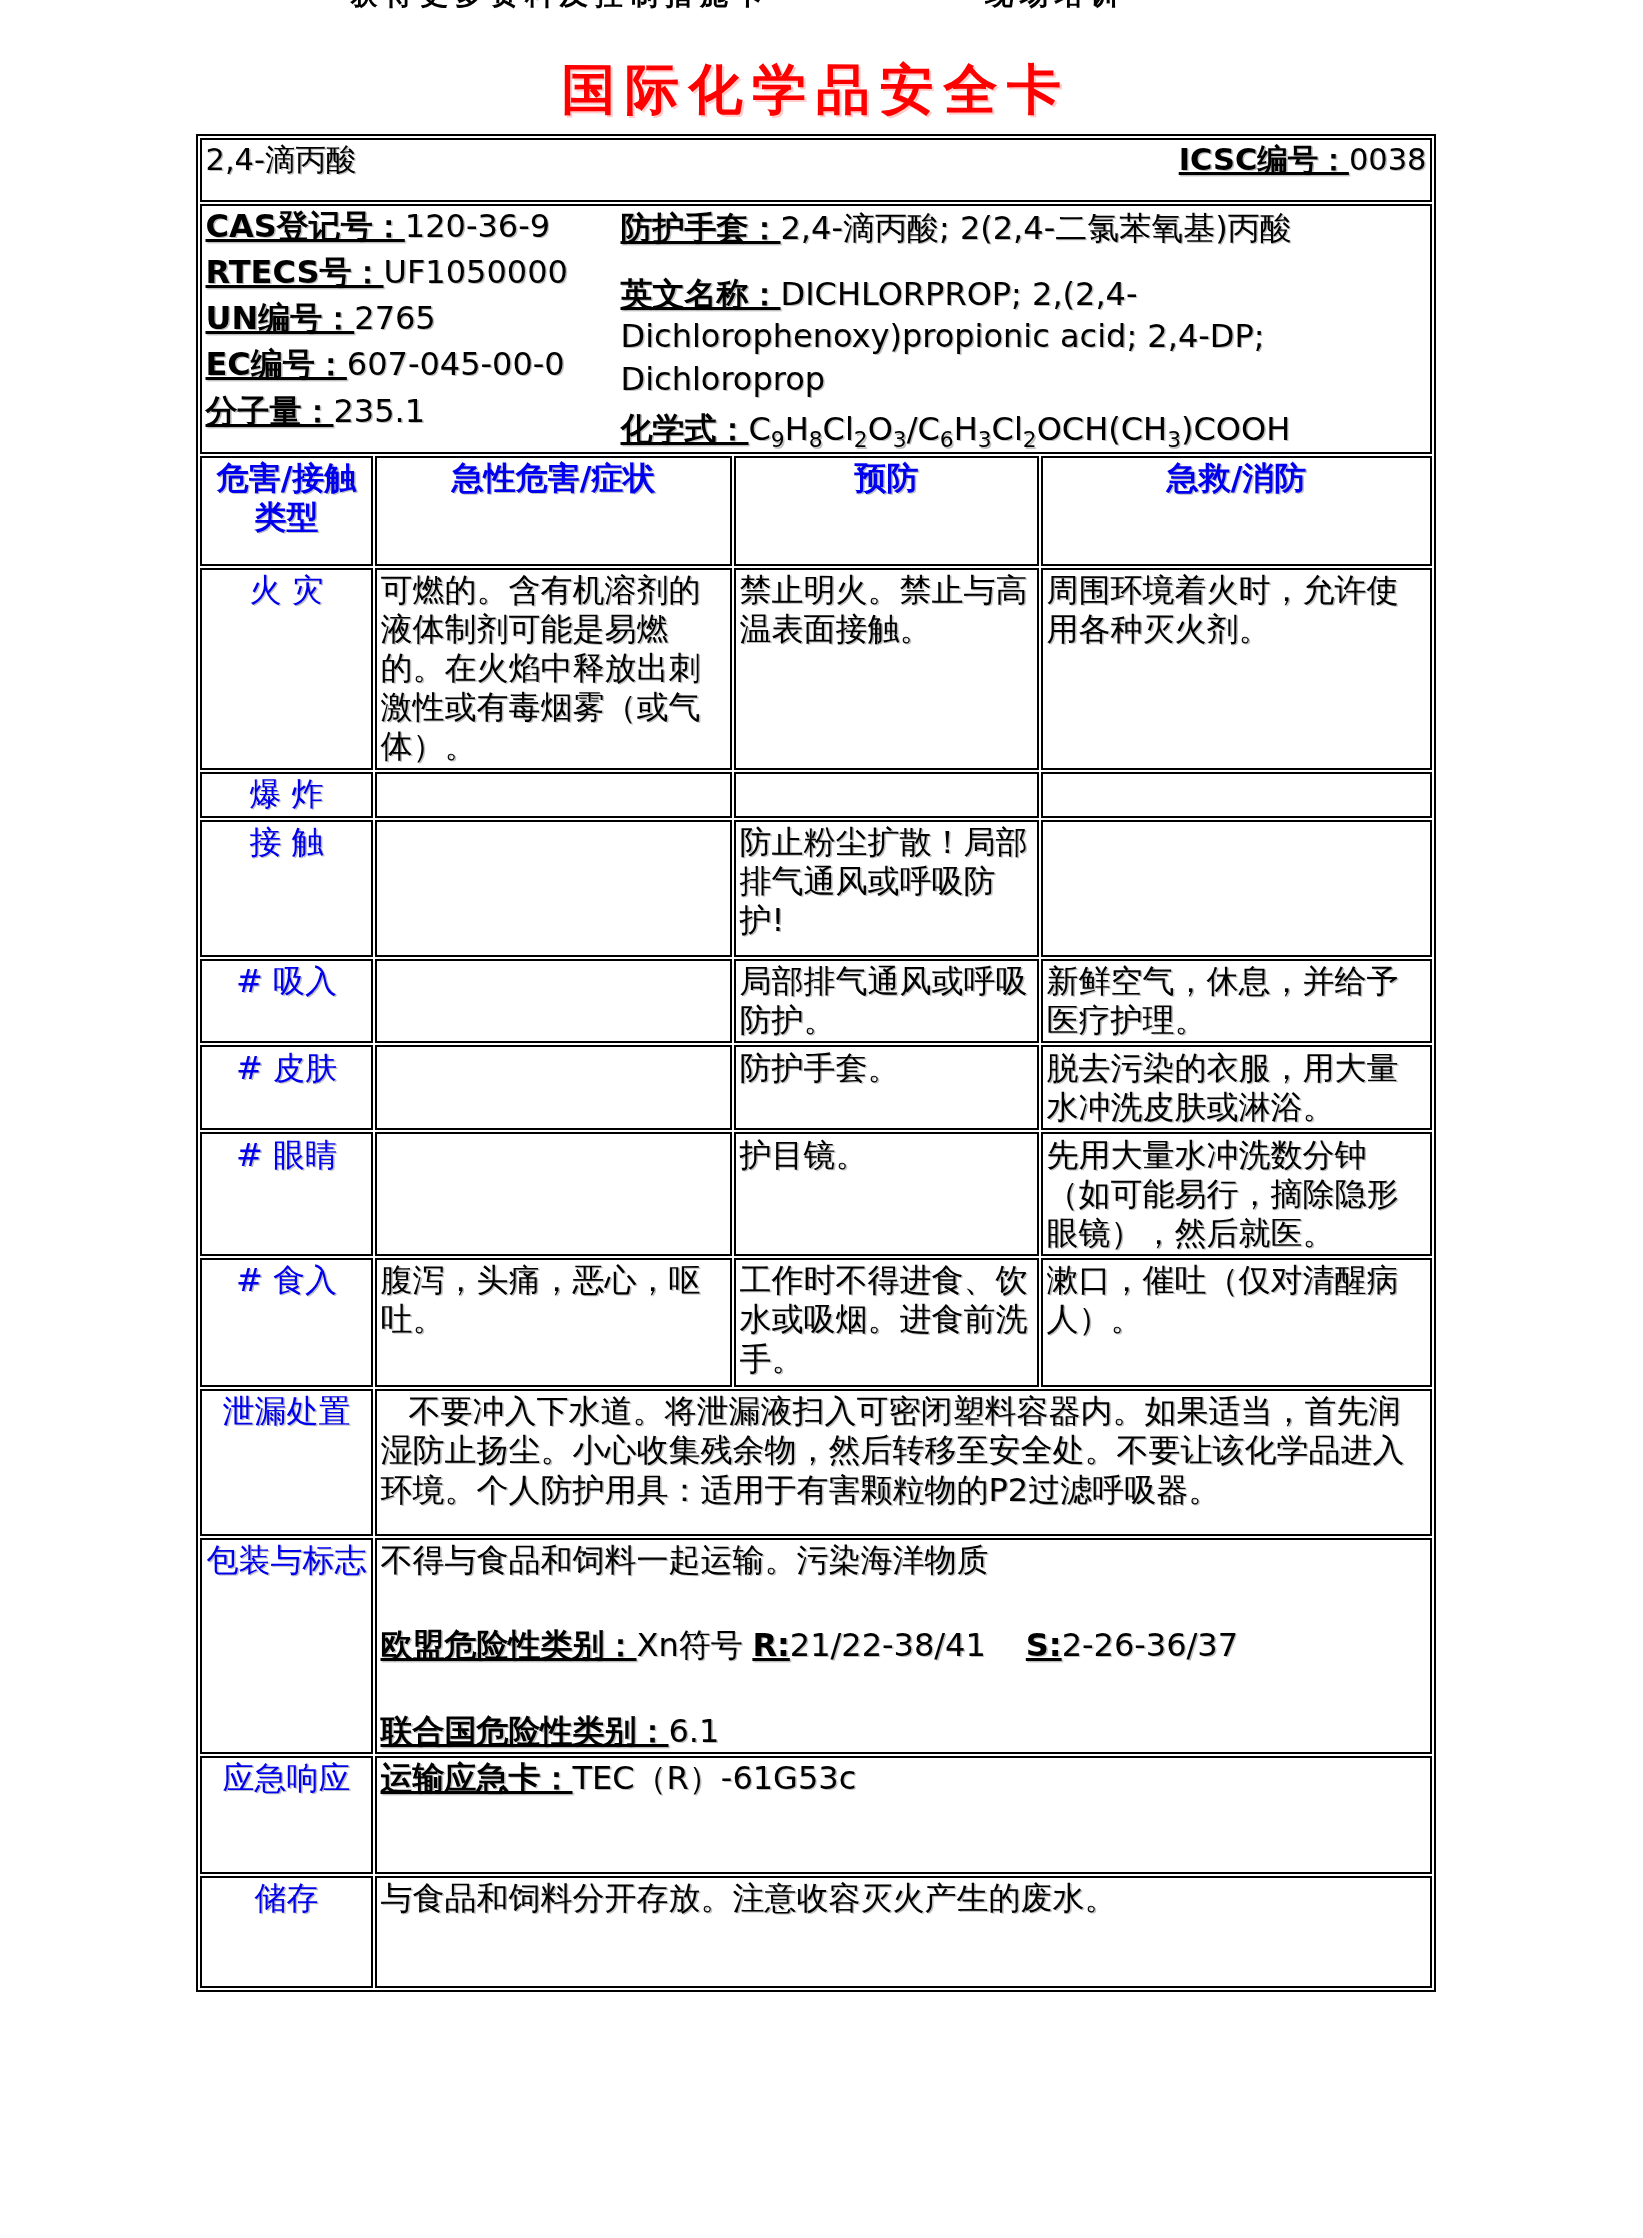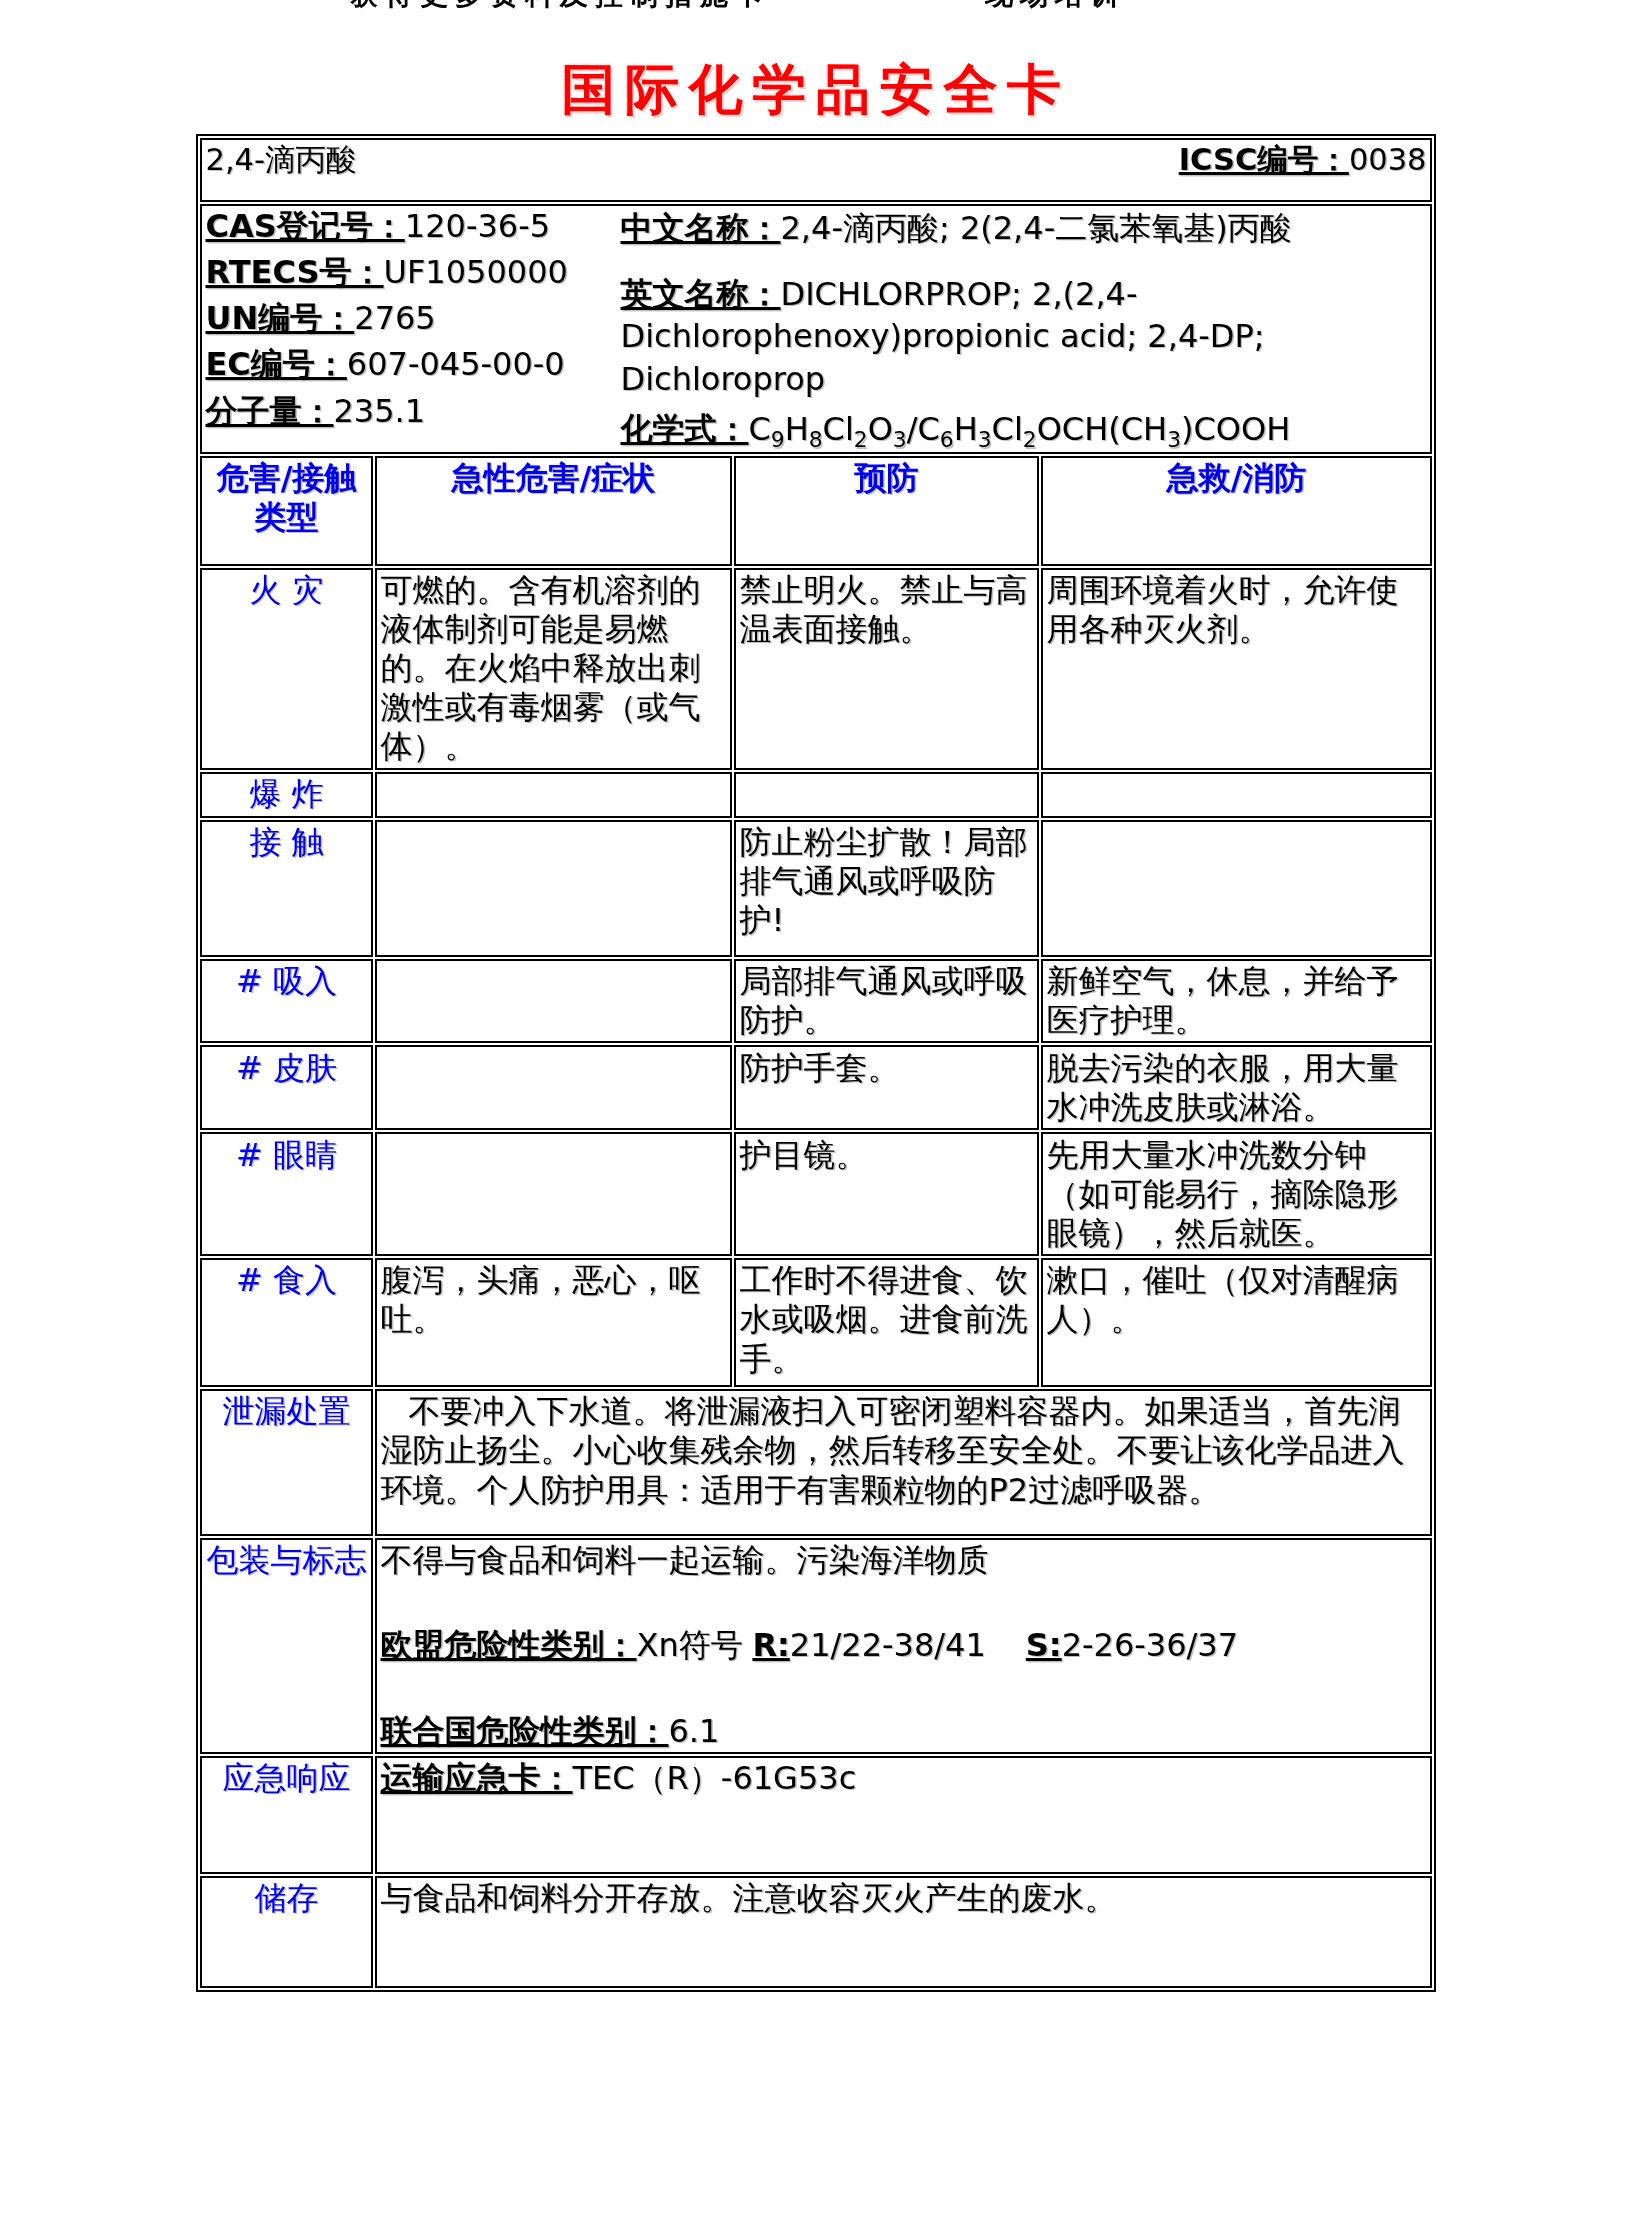--- a/index.html
+++ b/index.html
@@ -92,28 +92,28 @@
           <span class="blue">ICSC编号：</span><span>0038</span>
         </span>
       </div>
     </td>
   </tr>
 
   <tr style="height:234px;">
     <td colspan="4" class="id-cell">
       <div class="id-flex">
         <div class="id-left">
-          <div class="id-line"><span class="blue">CAS登记号：</span><span>120-36-5</span></div>
+          <div class="id-line"><span class="blue">CAS登记号：</span><span>120-36-9</span></div>
           <div class="id-line"><span class="blue">RTECS号：</span><span>UF1050000</span></div>
           <div class="id-line"><span class="blue">UN编号：</span><span>2765</span></div>
           <div class="id-line"><span class="blue">EC编号：</span><span>607-045-00-0</span></div>
           <div class="id-line"><span class="blue">分子量：</span><span>235.1</span></div>
         </div>
         <div class="id-right">
-          <p class="cn"><span class="blue">中文名称：</span><span>2,4-滴丙酸; 2(2,4-二氯苯氧基)丙酸</span></p>
+          <p class="cn"><span class="blue">防护手套：</span><span>2,4-滴丙酸; 2(2,4-二氯苯氧基)丙酸</span></p>
           <p class="en"><span class="blue">英文名称：</span><span>DICHLORPROP; 2,(2,4-Dichlorophenoxy)propionic acid; 2,4-DP; Dichloroprop</span></p>
           <p><span class="blue">化学式：</span><span>C<sub>9</sub>H<sub>8</sub>Cl<sub>2</sub>O<sub>3</sub>/C<sub>6</sub>H<sub>3</sub>Cl<sub>2</sub>OCH(CH<sub>3</sub>)COOH</span></p>
         </div>
       </div>
     </td>
   </tr>
 
   <tr style="height:110px;">
     <td class="header-cell">危害/接触
 类型</td>

